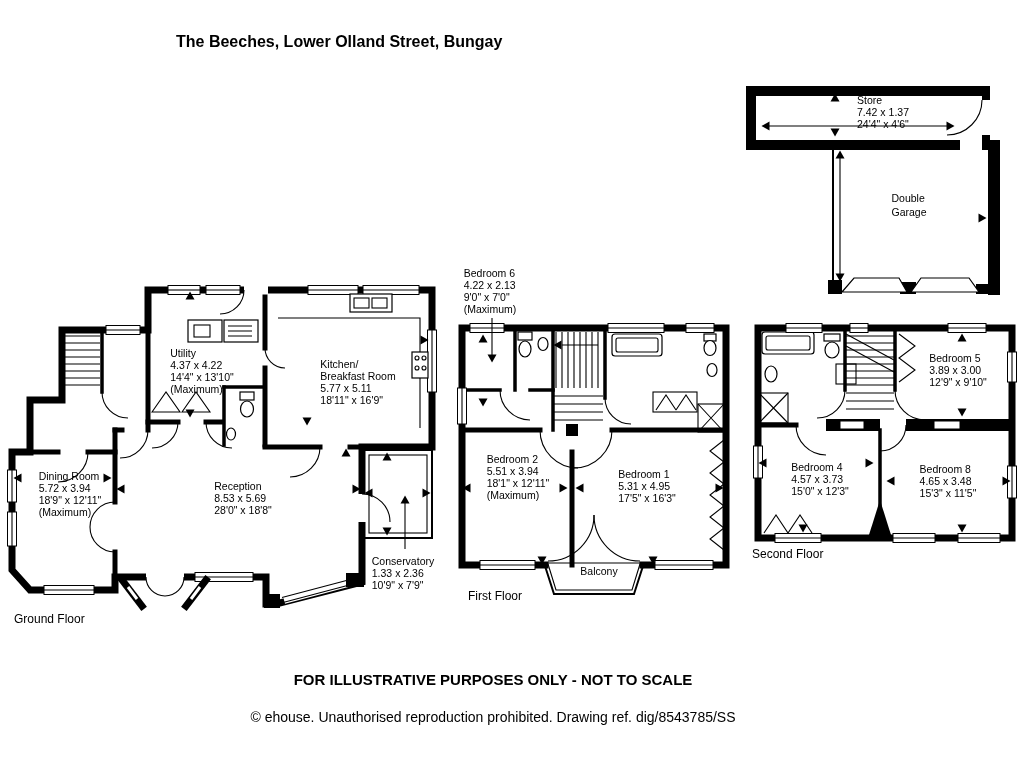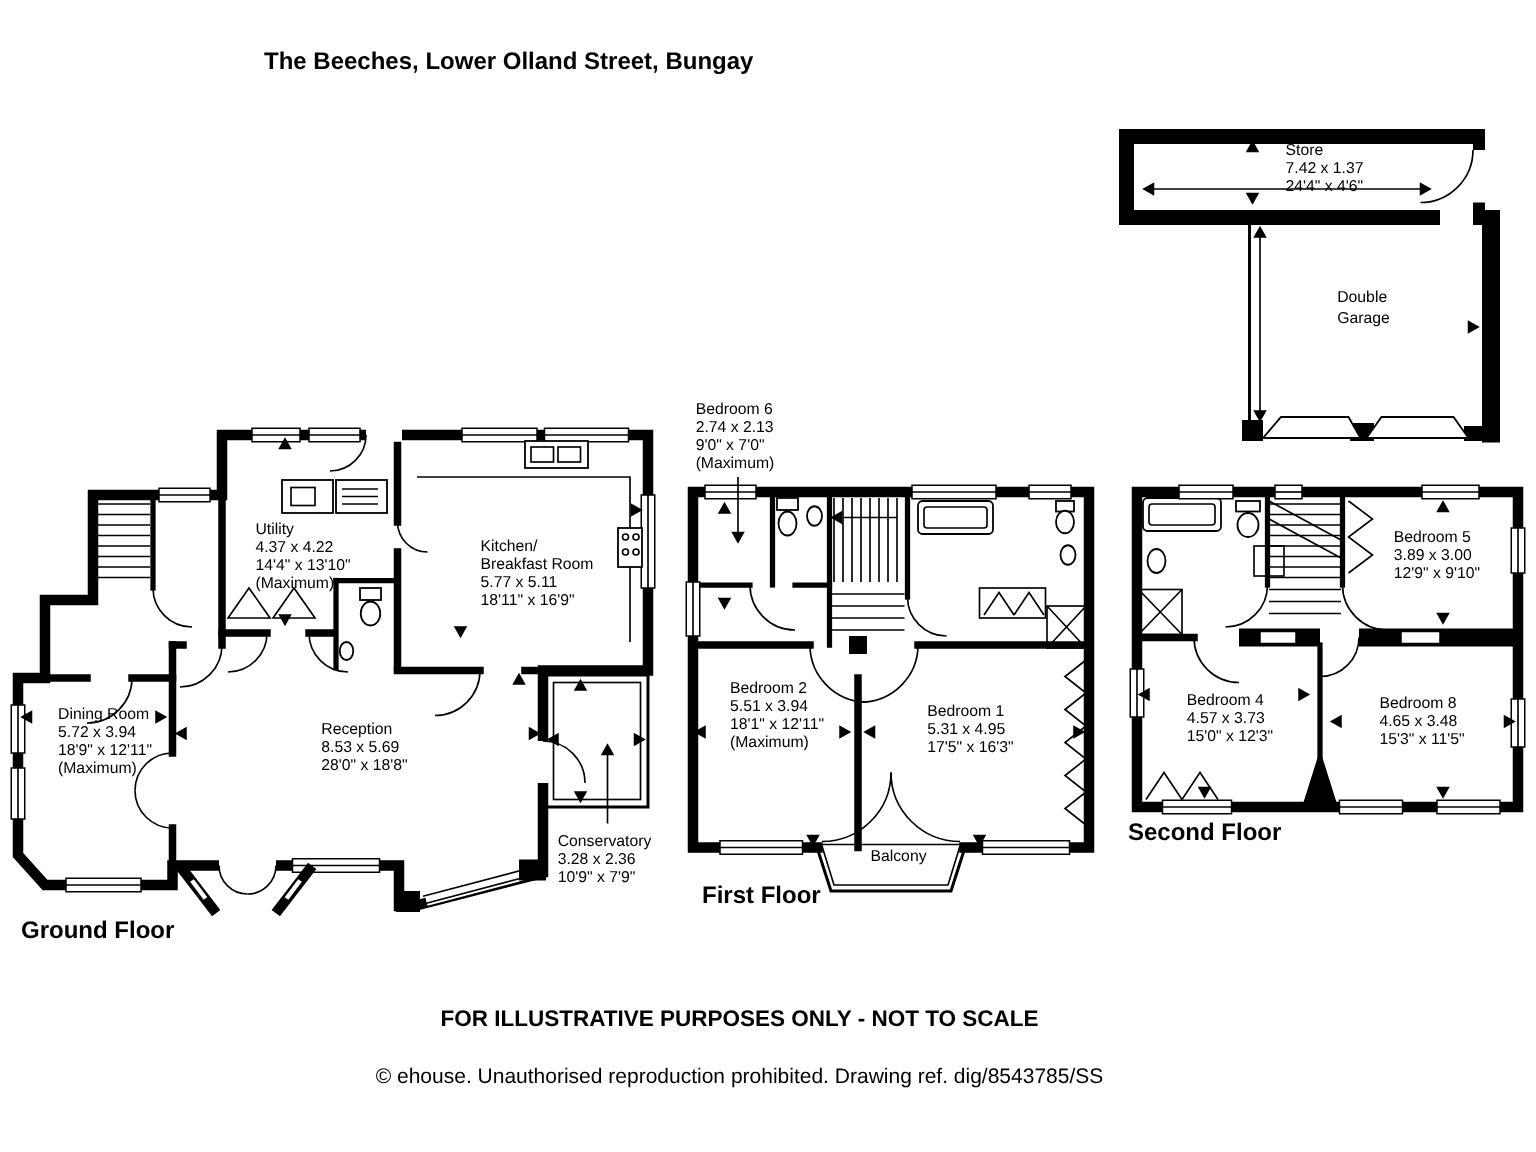--- a/index.html
+++ b/index.html
@@ -14,21 +14,21 @@
   .t1{stroke:#000;stroke-width:1.1;fill:none;}
   .arc{stroke:#000;stroke-width:1.1;fill:none;}
   .blk{fill:#000;stroke:none;}
   .wrect{fill:#fff;stroke:#000;stroke-width:1;}
   .fix{fill:#fff;stroke:#000;stroke-width:1.2;}
   .tri{fill:#000;stroke:none;}
   
   .title{position:absolute;left:176px;top:33px;font-size:16px;font-weight:bold;white-space:nowrap;}
   .rl{position:absolute;transform:translateX(-50%);text-align:left;font-size:10.5px;line-height:12px;white-space:nowrap;}
   .rl span{display:block;}
-  .fl{position:absolute;font-size:16px;font-weight:bold;white-space:nowrap;}
+  .fl{position:absolute;font-size:12px;font-weight:normal;white-space:nowrap;}
   .fline{position:absolute;left:459px;transform:translateX(-50%);white-space:nowrap;text-align:center;margin-left:34px;}
   .f1{top:671px;font-size:15px;font-weight:bold;}
   .f2{top:691px;font-size:14px;}
   .f3{top:709px;font-size:14px;}
 </style>
 </head>
 <body>
 
 <div class="canvas">
 
@@ -314,21 +314,21 @@
     <span>24'4" x 4'6"</span>
   </div>
 
   <div class="rl" style="left:909px;top:191px;line-height:14px">
     <span>Double</span>
     <span>Garage</span>
   </div>
 
   <div class="rl" style="left:490px;top:267px">
     <span>Bedroom 6</span>
-    <span>2.74 x 2.13</span>
+    <span>4.22 x 2.13</span>
     <span>9'0" x 7'0"</span>
     <span>(Maximum)</span>
   </div>
 
   <div class="rl" style="left:202px;top:347px">
     <span>Utility</span>
     <span>4.37 x 4.22</span>
     <span>14'4" x 13'10"</span>
     <span>(Maximum)</span>
   </div>
@@ -348,21 +348,21 @@
   </div>
 
   <div class="rl" style="left:243px;top:480px">
     <span>Reception</span>
     <span>8.53 x 5.69</span>
     <span>28'0" x 18'8"</span>
   </div>
 
   <div class="rl" style="left:403px;top:555px">
     <span>Conservatory</span>
-    <span>3.28 x 2.36</span>
+    <span>1.33 x 2.36</span>
     <span>10'9" x 7'9"</span>
   </div>
 
   <div class="rl" style="left:518px;top:453px">
     <span>Bedroom 2</span>
     <span>5.51 x 3.94</span>
     <span>18'1" x 12'11"</span>
     <span>(Maximum)</span>
   </div>
 

